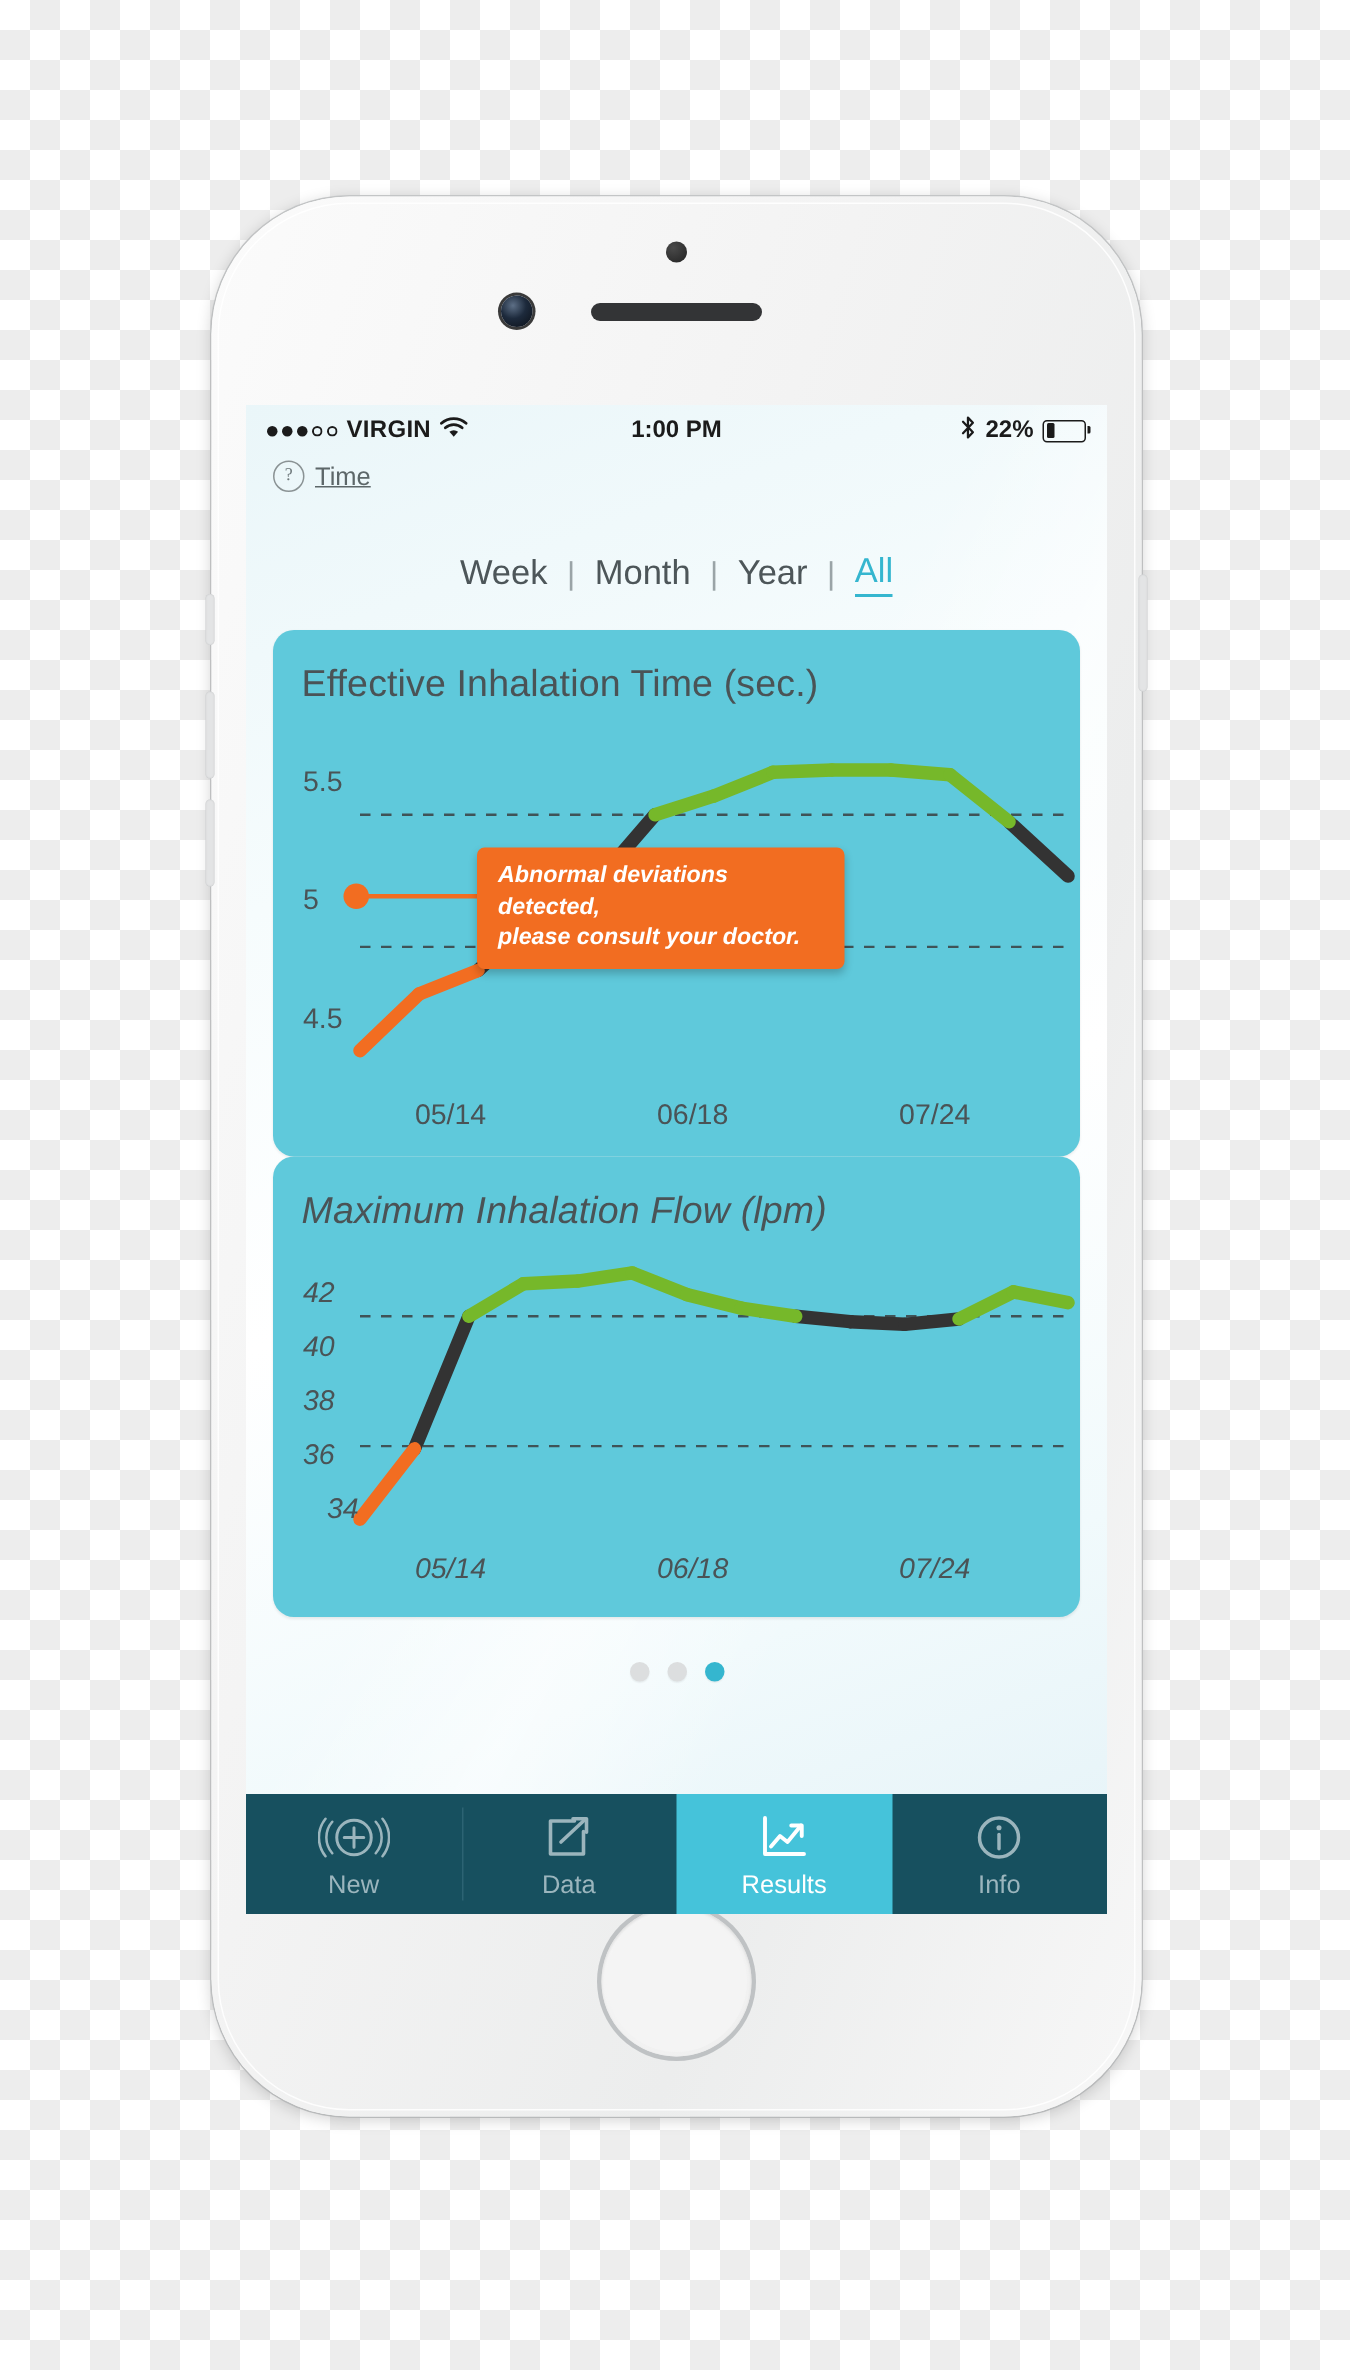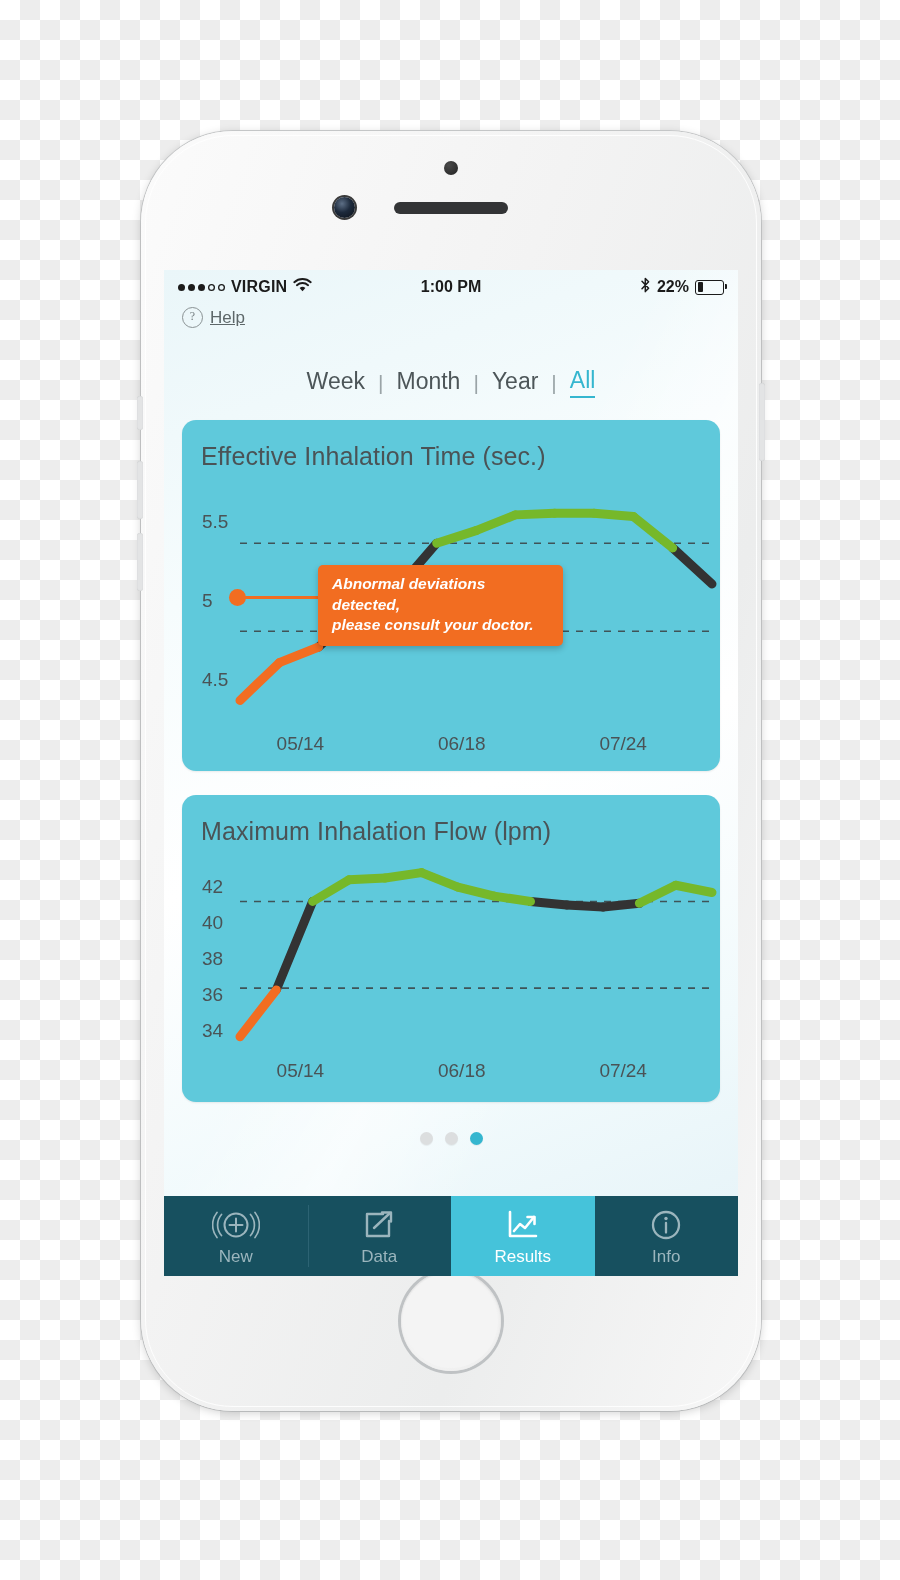--- a/index.html
+++ b/index.html
@@ -78,21 +78,21 @@
   .ranges{position:relative;z-index:3;display:flex;justify-content:center;align-items:center;
     gap:13px;margin-top:39px;font-size:23px;color:#4d5659;}
   .ranges .sep{color:#9aa4a7;font-size:21px;}
   .ranges .rg{padding-bottom:2px;}
   .ranges .rg.active{color:#35b6cf;border-bottom:2px solid #35b6cf;}
 
   
   .cards{position:relative;z-index:3;margin-top:22px;padding:0 18px;}
   .card{background:#5fc9db;border-radius:14px;position:relative;overflow:hidden;
         box-shadow:0 1px 2px rgba(0,0,0,.08);}
-  .card + .card{margin-top:24px;}
+  .card + .card{font-style:italic;}
   .card-title{font-size:25px;color:#4a5356;padding:22px 0 0 19px;letter-spacing:.1px;}
   .plot{position:relative;}
   .plot svg{display:block;width:100%;height:100%;}
   .ylab{position:absolute;color:#4a5356;font-size:19px;}
   .xlabels{position:absolute;left:0;right:0;display:flex;color:#4a5356;font-size:19px;}
   .xlabels span{position:absolute;transform:translateX(-50%);}
 
   
   .tip{position:absolute;background:#f26d21;border-radius:5px;color:#fff;
        font-style:italic;font-weight:bold;font-size:15.5px;line-height:1.33;
@@ -160,21 +160,21 @@
         </span>
         <span>22%</span>
         <span class="batt">
             <i></i>
           </span>
       </div>
     </div>
 
     <div class="helprow">
       <span class="help-ic">?</span>
-      <span class="help-tx">Help</span>
+      <span class="help-tx">Time</span>
     </div>
 
     <div class="ranges">
       <span class="rg">Week</span>
       <span class="sep">|</span>
       <span class="rg">Month</span>
       <span class="sep">|</span>
       <span class="rg">Year</span>
       <span class="sep">|</span>
       <span class="rg active">All</span>
@@ -247,21 +247,21 @@
               <polyline fill="none" stroke="#76b82a" stroke-width="9" stroke-linejoin="round" stroke-linecap="round" points="312.15384615384613,50.078431372549005 348.46153846153845,55.49019607843144"></polyline>
               <polyline fill="none" stroke="#76b82a" stroke-width="9" stroke-linejoin="round" stroke-linecap="round" points="457.38461538461536,57.29411764705878 493.69230769230774,39.25490196078428"></polyline>
               <polyline fill="none" stroke="#76b82a" stroke-width="9" stroke-linejoin="round" stroke-linecap="round" points="493.69230769230774,39.25490196078428 530,46.47058823529417"></polyline>
               <polyline fill="none" stroke="#f26d21" stroke-width="9" stroke-linejoin="round" stroke-linecap="round" points="58,190.78431372549022 94.3076923076923,143.8823529411765"></polyline>
             </svg>
 
           <span class="ylab" id="c2y0" style="top: 20.0293%; left: 20px; transform: translateY(-58%);">42</span>
           <span class="ylab" id="c2y1" style="top: 36.8884%; left: 20px; transform: translateY(-58%);">40</span>
           <span class="ylab" id="c2y2" style="top: 53.7475%; left: 20px; transform: translateY(-58%);">38</span>
           <span class="ylab" id="c2y3" style="top: 70.6066%; left: 20px; transform: translateY(-58%);">36</span>
-          <span class="ylab" id="c2y4" style="top: 87.4656%; left: 20px; transform: translateY(-58%);">34</span>
+          <span class="ylab" id="c2y4" style="top: 87.4656%; left: 36px; transform: translateY(-58%);">34</span>
         </div>
 
         <div class="xlabels" style="position:relative;height:42px;">
           <span style="left:22%;top:0">05/14</span>
           <span style="left:52%;top:0">06/18</span>
           <span style="left:82%;top:0">07/24</span>
         </div>
       </div>
     </div>
 

